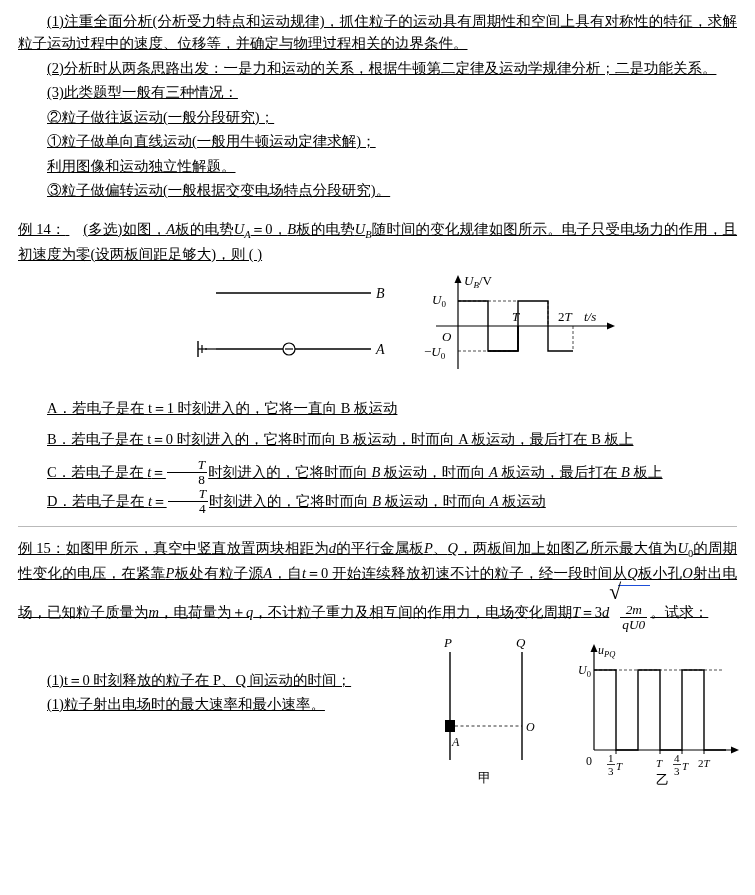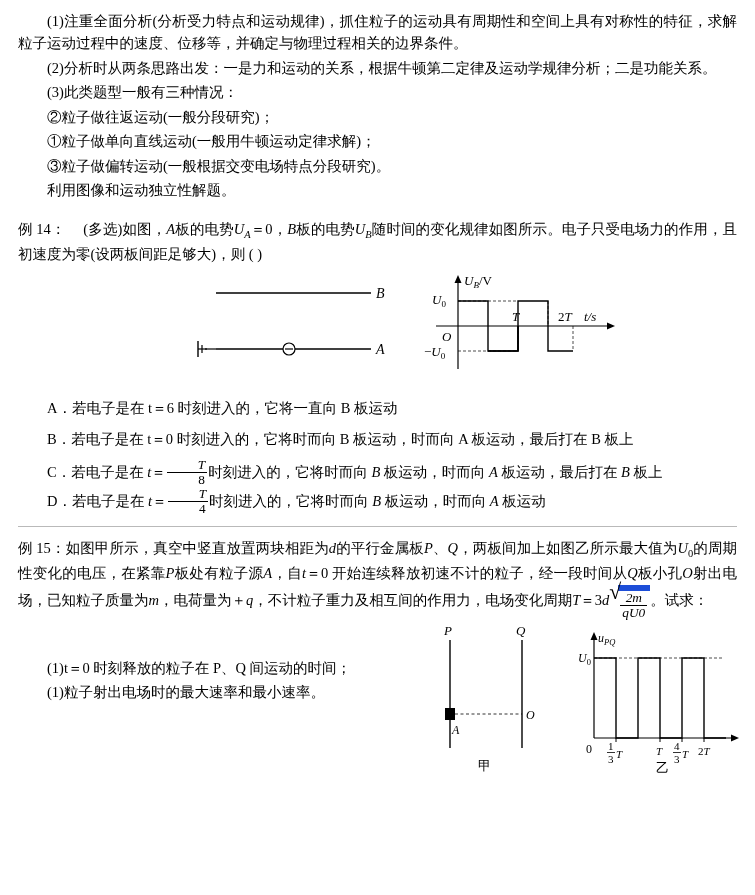--- a/index.html
+++ b/index.html
@@ -14,20 +14,21 @@
     color: #000;
     font-size: 14.5px;
     line-height: 1.55;
     position: relative;
     overflow: hidden;
   }
   .page {
     padding: 10px 18px 0 18px;
     box-sizing: border-box;
     width: 755px;
+    text-decoration: underline;
   }
   p {
     margin: 0 0 2px 0;
     text-align: justify;
   }
   .indent { text-indent: 2em; }
   .it { font-style: italic; }
   .sub { font-size: 0.72em; vertical-align: sub; }
 
   
@@ -52,22 +53,22 @@
   .sqrt::before {
     content: "\221A";
     position: absolute;
     left: 0;
     top: -0.12em;
     font-size: 1.5em;
     line-height: 1;
   }
   .sqrt .rad {
     display: inline-block;
-    border-top: 6px solid #1d4ed8;
-    padding: 0 2px 0 1px;
+    border-top: 1px solid #1d4ed8;
+    padding: 17px 2px 0 1px;
   }
 
   .sec-gap { height: 14px; }
   .rule {
     border: 0;
     border-top: 1px solid #b9b9b9;
     margin: 10px 0 10px 0;
   }
   .fig14 { margin: 6px 0 6px 0; position: relative; height: 120px; }
   .choices p { margin: 0 0 8px 0; text-indent: 2em; }
@@ -78,22 +79,22 @@
 <body>
 
 <div class="page">
 
   <div>
     <p class="indent">(1)注重全面分析(分析受力特点和运动规律)，抓住粒子的运动具有周期性和空间上具有对称性的特征，求解粒子运动过程中的速度、位移等，并确定与物理过程相关的边界条件。</p>
     <p class="indent">(2)分析时从两条思路出发：一是力和运动的关系，根据牛顿第二定律及运动学规律分析；二是功能关系。</p>
     <p class="indent">(3)此类题型一般有三种情况：</p>
     <p class="indent">②粒子做往返运动(一般分段研究)；</p>
     <p class="indent">①粒子做单向直线运动(一般用牛顿运动定律求解)；</p>
+    <p class="indent">利用图像和运动独立性解题。</p>
     <p class="indent">③粒子做偏转运动(一般根据交变电场特点分段研究)。</p>
-    <p class="indent">利用图像和运动独立性解题。</p>
   </div>
 
   <div class="sec-gap"></div>
 
   <div>
     <p style="text-align:justify;">
       <span>例 14：</span>
       <span style="display:inline-block;width:14px;"></span><span>(多选)如图，</span><span class="it">A</span><span>板的电势</span><span class="it">U</span><span class="sub it">A</span><span>＝0，</span><span class="it">B</span><span>板的电势</span><span class="it">U</span><span class="sub it">B</span><span>随时间的变化规律如图所示。电子只受电场力的作用，且初速度为零(设两板间距足够大)，则 (    )</span>
     </p>
 
@@ -137,21 +138,21 @@
         <line x1="555" y1="55" x2="555" y2="80" stroke="#000" stroke-width="0.7" stroke-dasharray="3,2"></line>
 
         <path d="M440,30 L470,30 L470,80 L500,80 L500,55" fill="none" stroke="#000" stroke-width="1.4"></path>
         <path d="M500,55 L500,80 L500,80" fill="none" stroke="#000" stroke-width="1.4"></path>
         <path d="M470,80 L500,80 L500,30 L530,30 L530,80 L555,80" fill="none" stroke="#000" stroke-width="1.4"></path>
       </svg>
     </div>
 
     <div class="choices">
       <p>
-        <span>A．若电子是在 t＝6 时刻进入的，它将一直向 B 板运动</span>
+        <span>A．若电子是在 t＝1 时刻进入的，它将一直向 B 板运动</span>
       </p>
       <p>
         <span>B．若电子是在 t＝0 时刻进入的，它将时而向 B 板运动，时而向 A 板运动，最后打在 B 板上</span>
       </p>
       <p class="tall">
         <span>C．</span>若电子是在&nbsp;<span class="it">t</span>＝<span class="frac"><span class="num it">T</span><span class="den">8</span></span>时刻进入的，它将时而向&nbsp;<span class="it">B</span>&nbsp;板运动，时而向&nbsp;<span class="it">A</span>&nbsp;板运动，最后打在&nbsp;<span class="it">B</span>&nbsp;板上
       </p>
       <p>
         <span>D．</span>若电子是在&nbsp;<span class="it">t</span>＝<span class="frac"><span class="num it">T</span><span class="den">4</span></span>时刻进入的，它将时而向&nbsp;<span class="it">B</span>&nbsp;板运动，时而向&nbsp;<span class="it">A</span>&nbsp;板运动
       </p>

